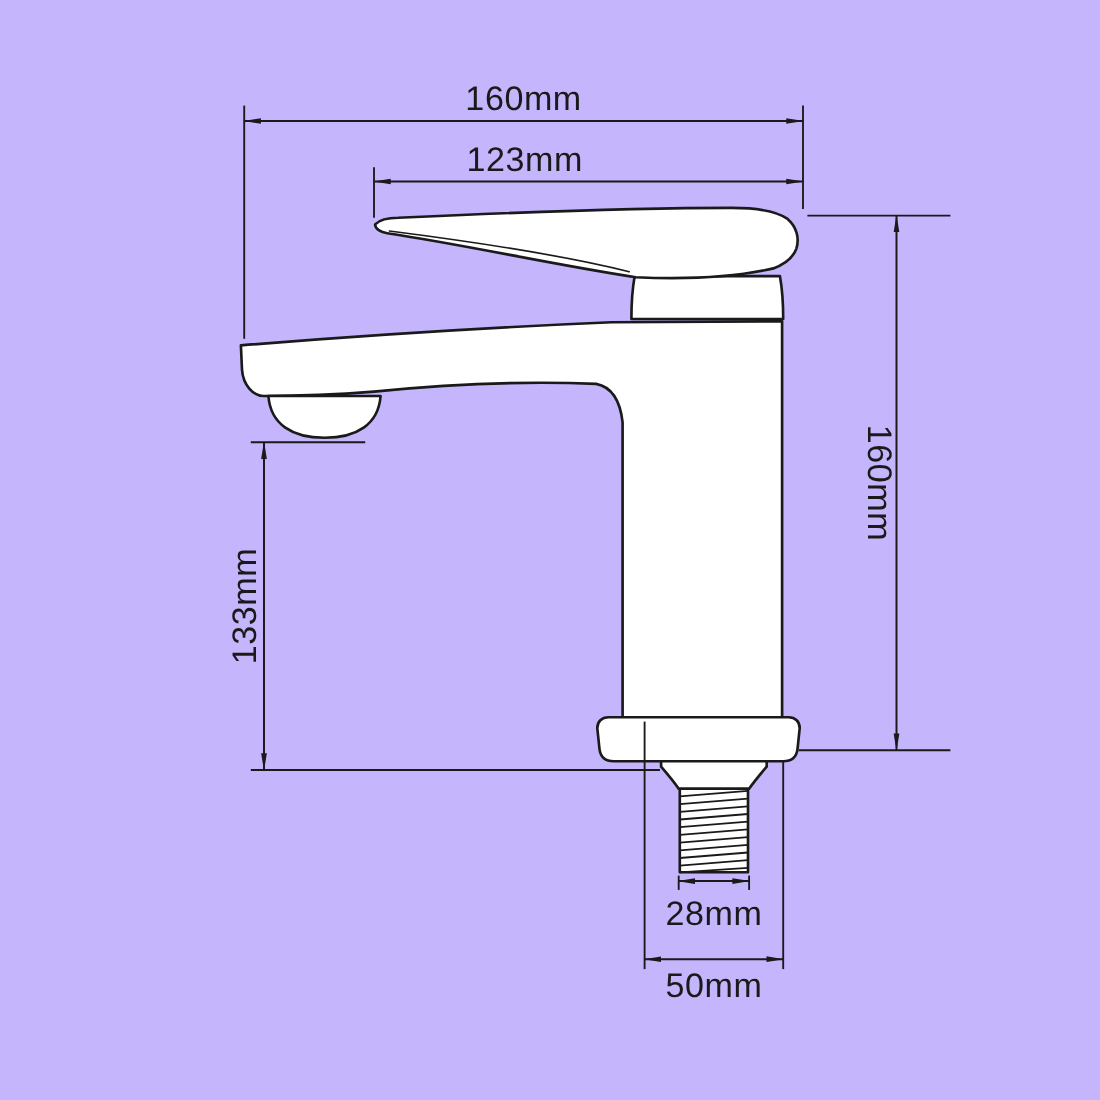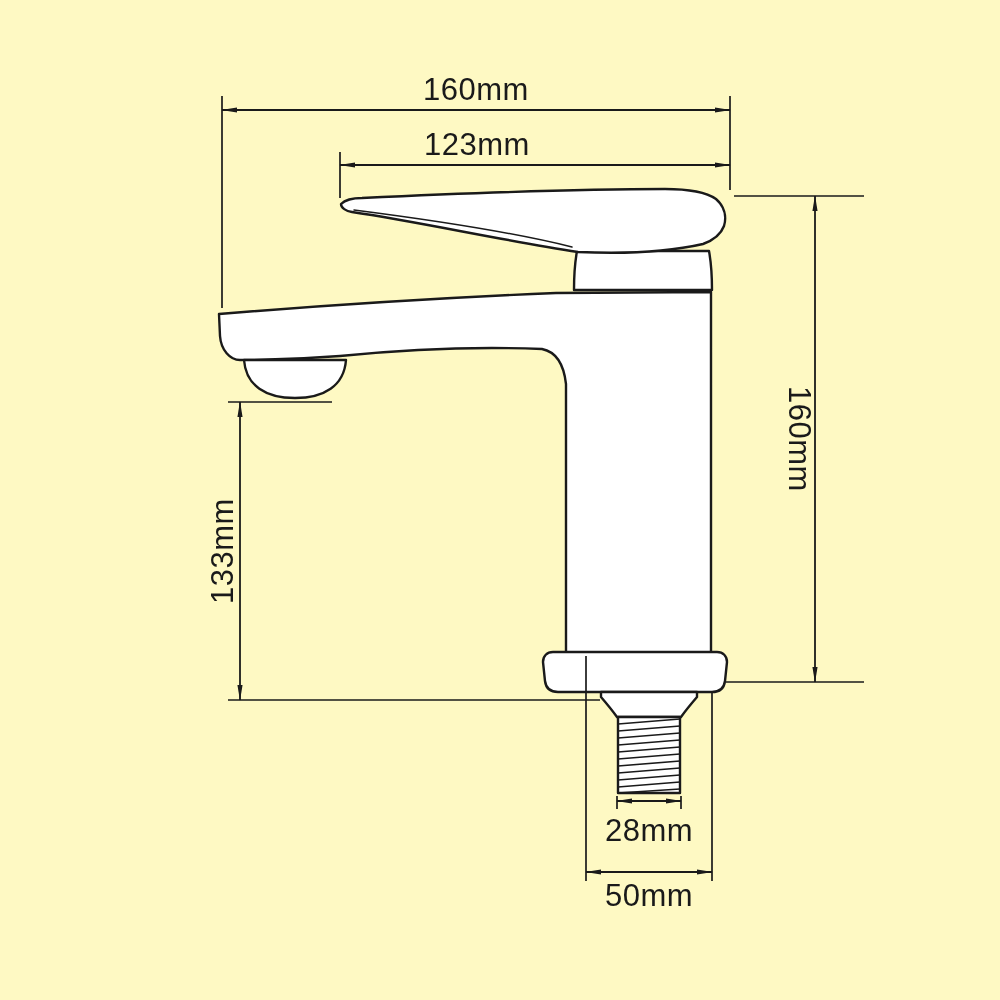--- a/index.html
+++ b/index.html
@@ -7,21 +7,21 @@
     padding: 0;
     width: 1000px;
     height: 1000px;
     background: #ffffff;
     font-family: "Liberation Sans", sans-serif;
   }
   .stage {
     position: relative;
     width: 1000px;
     height: 1000px;
-    background: #fef9c3;
+    background: #c4b5fd;
     overflow: hidden;
   }
   svg { display: block; }
   .outline {
     fill: #ffffff;
     stroke: #1a1a1a;
     stroke-width: 2.4;
     stroke-linejoin: round;
     stroke-linecap: round;
   }

